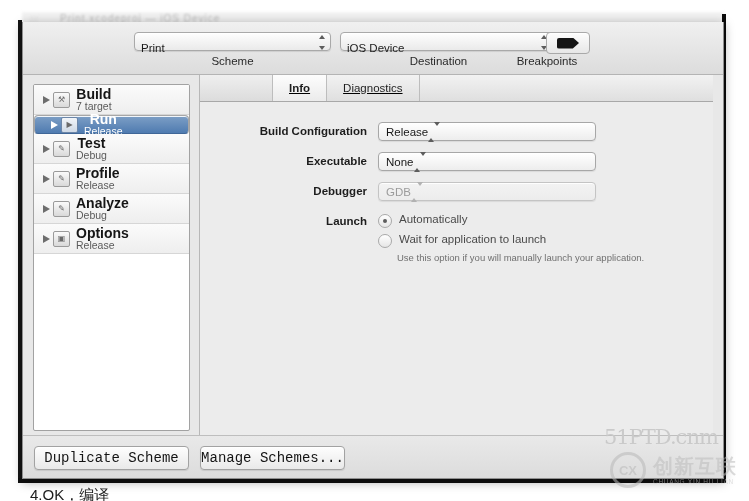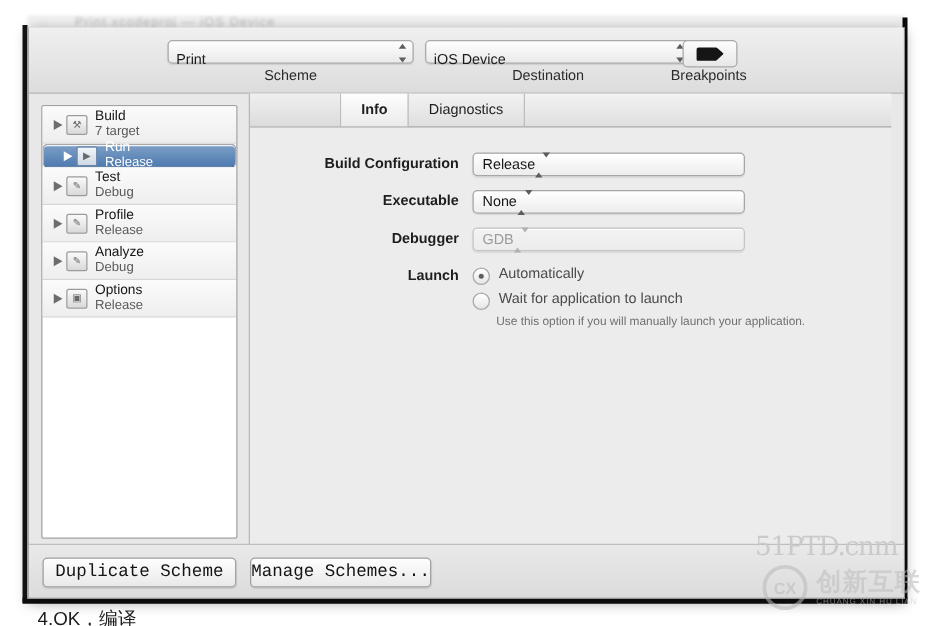--- a/index.html
+++ b/index.html
@@ -60,27 +60,27 @@
   .srow.sel{background:linear-gradient(#7d9fc6,#4f7bb0);border-bottom:1px solid #3f6697;}
   .discl{width:14px;margin-left:5px;display:flex;align-items:center;justify-content:center;}
   .discl i{display:block;width:0;height:0;border-top:4.5px solid transparent;
     border-bottom:4.5px solid transparent;border-left:7px solid #6d6d6d;}
   .srow.sel .discl i{border-left-color:#ffffff;}
   .sicon{width:15px;height:14px;border:1px solid #9a9a9a;border-radius:2px;
     background:linear-gradient(#fafafa,#d9d9d9);margin-right:6px;
     display:flex;align-items:center;justify-content:center;font-size:8px;color:#6a6a6a;}
   .srow.sel .sicon{background:linear-gradient(#f2f5f9,#cfd9e6);border-color:#6c86a8;}
   .stext{line-height:1.05;}
-  .stitle{font-size:11px;font-weight:normal;color:#151515;}
+  .stitle{font-size:14px;font-weight:bold;color:#151515;text-align:center;}
   .ssub{font-size:10.5px;color:#5a5a5a;}
   .srow.sel .stitle,.srow.sel .ssub{color:#ffffff;}
 
   
   .panel{position:absolute;left:176px;top:0px;width:513px;height:363px;
-    background:#ececec;border-left:1px solid #b8b8b8;}
+    background:#ececec;border-left:1px solid #b8b8b8;text-decoration:underline;}
   .tabbar{position:relative;height:26px;background:linear-gradient(#f2f2f2,#dfdfdf);
     border-bottom:1px solid #a8a8a8;display:flex;align-items:center;}
   .tabgap{width:72px;height:26px;border-right:1px solid #bdbdbd;
     background:linear-gradient(#efefef,#dcdcdc);}
   .tab{height:26px;line-height:26px;padding:0 16px;font-size:11.5px;color:#1e1e1e;
     border-right:1px solid #bdbdbd;}
   .tab.active{font-weight:bold;background:linear-gradient(#fdfdfd,#ebebeb);}
 
   .form{position:relative;padding-top:20px;}
   .frow{position:relative;height:30px;}
@@ -156,21 +156,21 @@
         <span class="steppers">
           <i class="tri-up"></i>
             <i class="tri-dn"></i>
         </span>
       </div>
       <div class="tb-label" style="left:317px;top:33px;width:197px;">Destination</div>
 
       <div class="bp-btn">
         <span class="bp-glyph"></span>
       </div>
-      <div class="tb-label" style="left:503px;top:33px;width:82px;">Breakpoints</div>
+      <div class="tb-label" style="left:483px;top:33px;width:82px;">Breakpoints</div>
     </div>
 
     <div class="body">
 
       <div class="sidebar">
         <div class="srow">
           <span class="discl">
               <i></i>
             </span>
           <span class="sicon">⚒</span>

